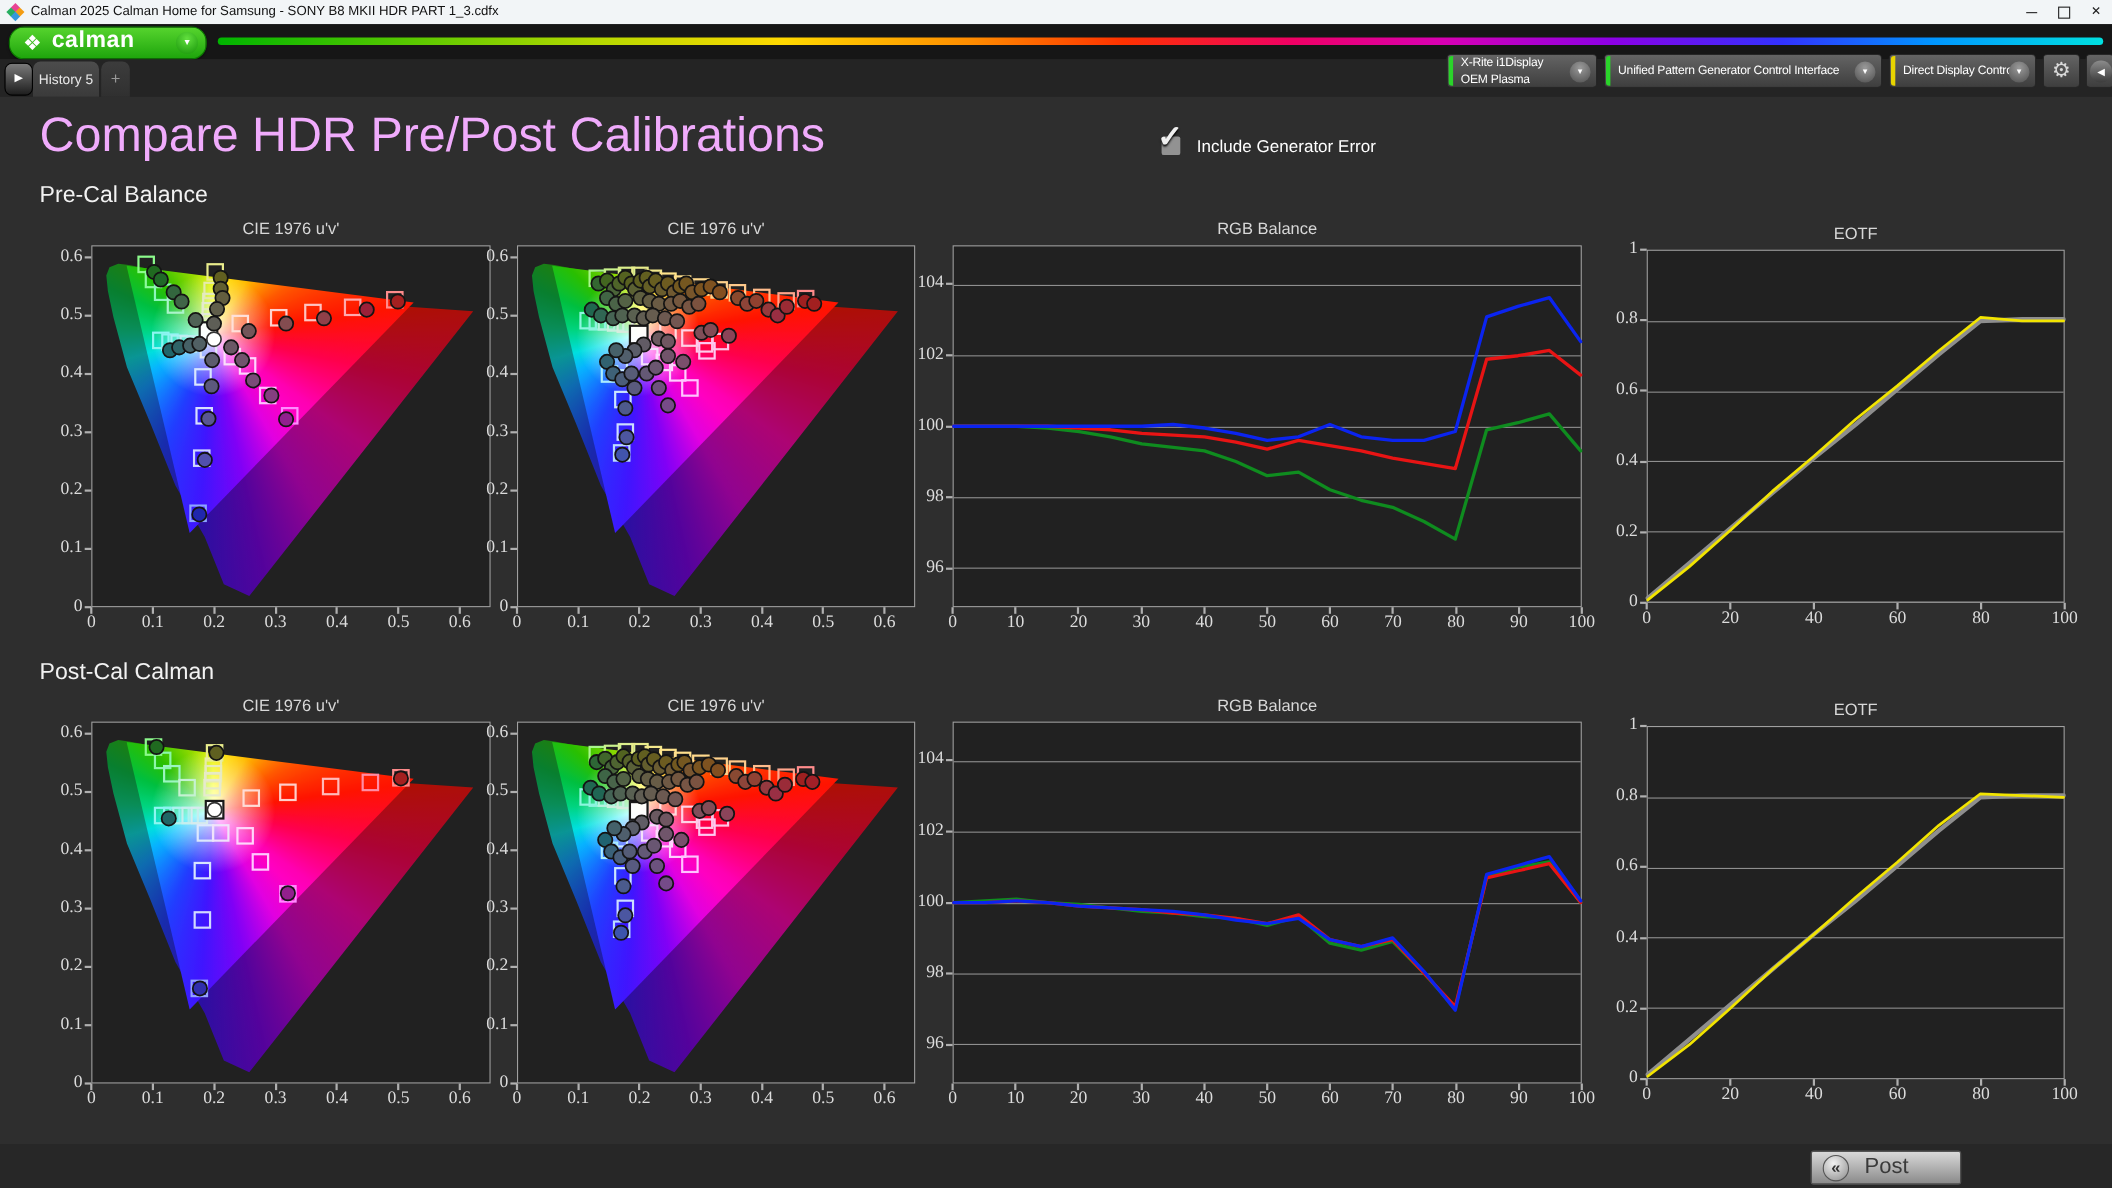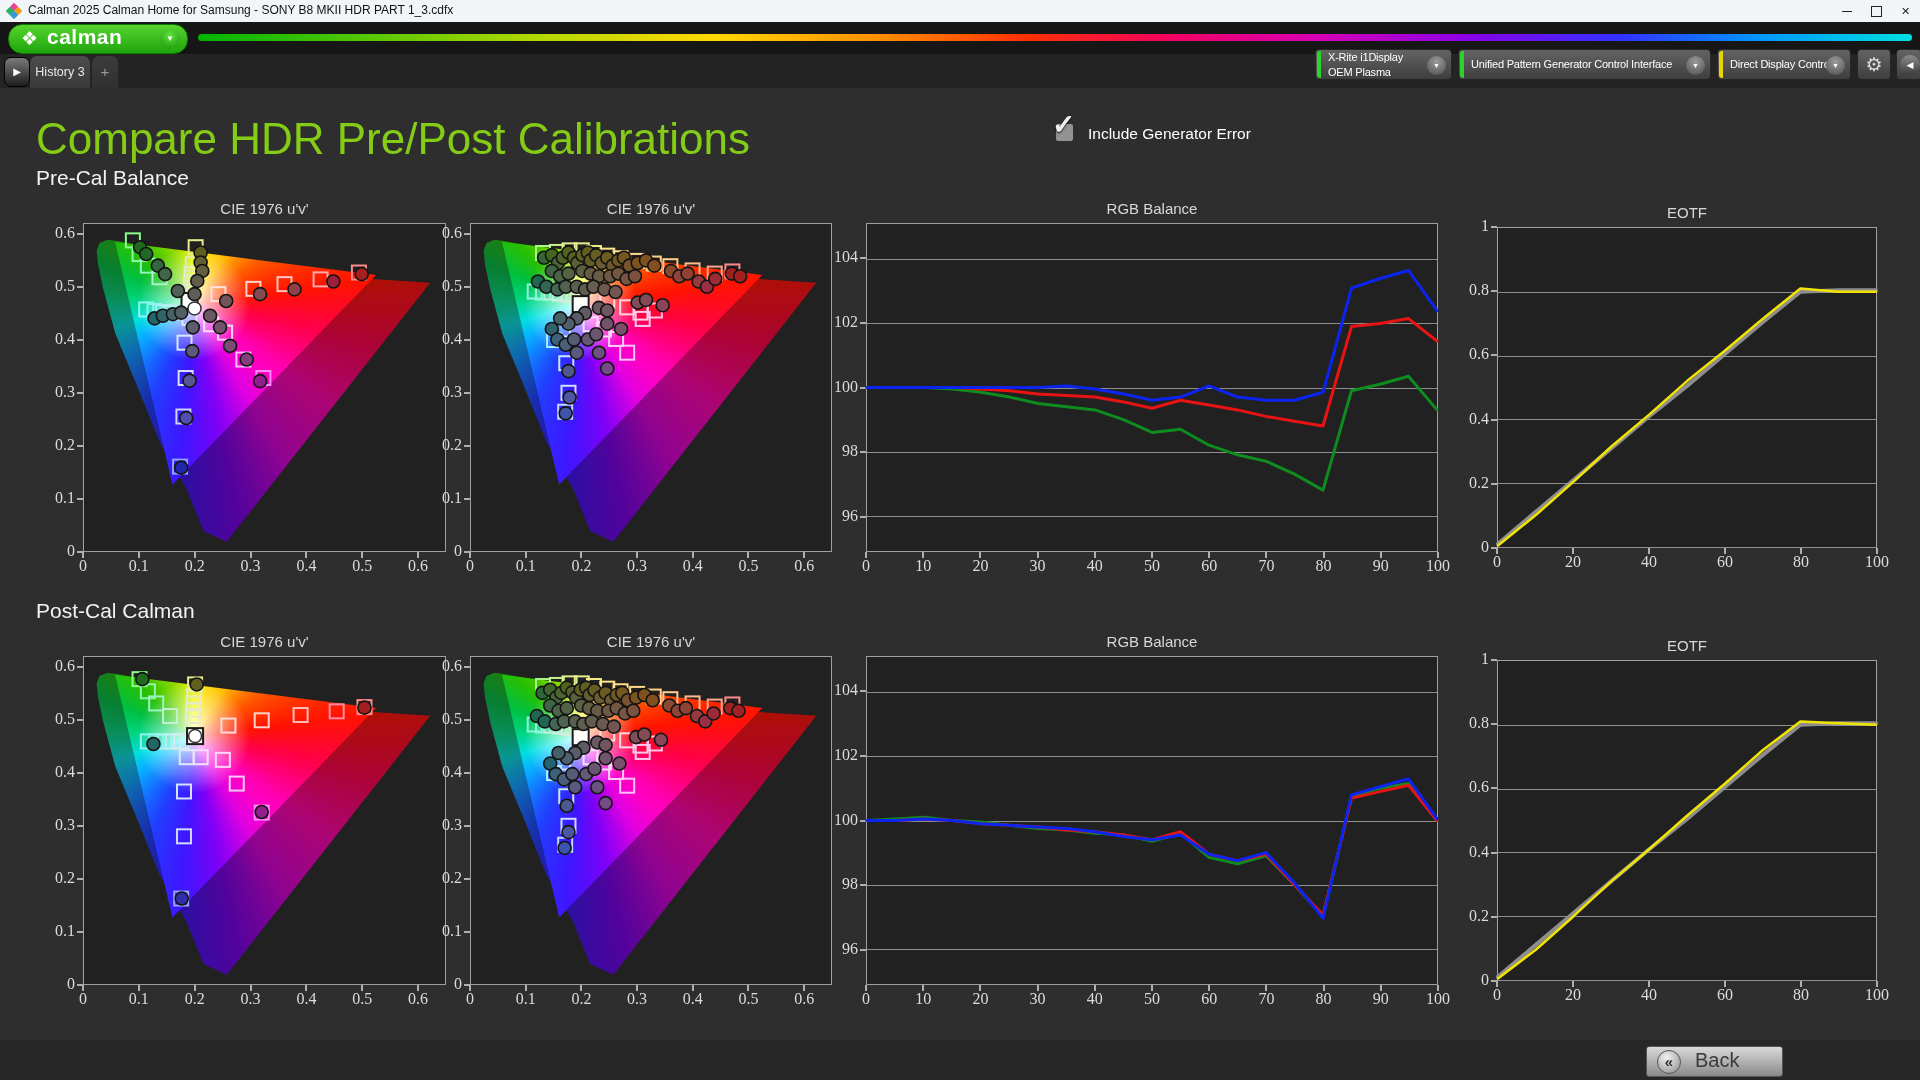--- a/index.html
+++ b/index.html
@@ -42,21 +42,21 @@
   #dd-meter{left:1315px;width:137px;}
   #dd-pattern{left:1458px;width:253px;}
   #dd-display{left:1717px;width:134px;}
   .sqbtn{position:absolute;top:49px;height:31px;border-radius:4px;border:1px solid #262626;
       background:linear-gradient(#646464,#3e3e3e);color:#d8d8d8;text-align:center;box-sizing:border-box;}
   #gear-btn{left:1857px;width:34px;font-size:19px;line-height:29px;}
   #collapse-btn{left:1896px;width:26px;}
   #collapse-btn .circ{position:absolute;left:3px;top:5px;width:20px;height:20px;border-radius:50%;
       background:linear-gradient(#8c8c8c,#3c3c3c);color:#fff;font-size:9px;line-height:20px;text-align:center;}
   
-  #page-title{position:absolute;left:36px;top:98px;font-size:44px;font-weight:300;color:#84cc16;margin-top:16px;}
+  #page-title{position:absolute;left:36px;top:98px;font-size:44px;font-weight:300;color:#f0abfc;}
   #chk-row{position:absolute;left:1052px;top:108px;width:320px;height:40px;}
   #chk-box{position:absolute;left:4px;top:16px;width:17px;height:17px;background:#929292;border-radius:2px;}
   #chk-mark{position:absolute;left:0px;top:0px;font-size:28px;font-weight:bold;color:#f0f0f0;text-shadow:0 1px 2px #000;}
   #chk-label{position:absolute;left:36px;top:17px;font-size:15.5px;color:#fff;}
   .section-label{position:absolute;left:36px;font-size:21px;color:#f2f2f2;}
   #sec-pre{top:166px;} #sec-post{top:599px;}
   
   .plot{position:absolute;background:#212121;border:1px solid #a0a0a0;box-sizing:border-box;}
   .locus{position:absolute;inset:0;
     background:
@@ -106,21 +106,21 @@
   <div id="calman-pill">
     <span class="logo">❖</span>
     <span class="name">calman</span>
     <span class="chev">▼</span>
   </div>
   <div id="rainbow"></div>
 </div>
 
 <div id="tabrow">
   <div id="nav-btn">▶</div>
-  <div id="tab-history" class="tab">History 3</div>
+  <div id="tab-history" class="tab">History 5</div>
   <div id="tab-add" class="tab">+</div>
 </div>
 
 <div id="dd-meter" class="dropdown">
   <span class="accent" style="background:#2ad42a"></span>
   <span class="dd-label">X-Rite i1Display OEM Plasma</span>
   <span class="chev">▼</span>
 </div>
 <div id="dd-pattern" class="dropdown">
   <span class="accent" style="background:#2ad42a"></span>
@@ -749,14 +749,14 @@
     <div class="tickv" style="left: 1876px; top: 981px; height: 6px;"></div>
     <svg class="chart-svg" width="380" height="321" style="left:1497px;top:660px">
       <polyline points="1.0,316.8 38.8,284.9 76.6,253.0 114.4,221.1 152.2,189.2 190.0,158.9 227.8,127.0 265.6,95.1 303.4,64.8 341.2,63.2 379.0,63.2" fill="none" stroke="#8e8e8e" stroke-width="4" stroke-linejoin="round" stroke-linecap="round"></polyline>
       <polyline points="1.0,318.4 38.8,289.7 76.6,256.2 114.4,221.1 152.2,189.2 190.0,155.7 227.8,123.8 265.6,90.3 303.4,61.6 341.2,63.2 379.0,64.8" fill="none" stroke="#f2e400" stroke-width="2.5" stroke-linejoin="round" stroke-linecap="round"></polyline>
     </svg>
   </div>
 
 <div id="bottom-strip"></div>
 <div id="back-btn">
   <span class="badge">«</span>
-  <span class="lbl">Back</span>
+  <span class="lbl">Post</span>
 </div>
 
 </body></html>

